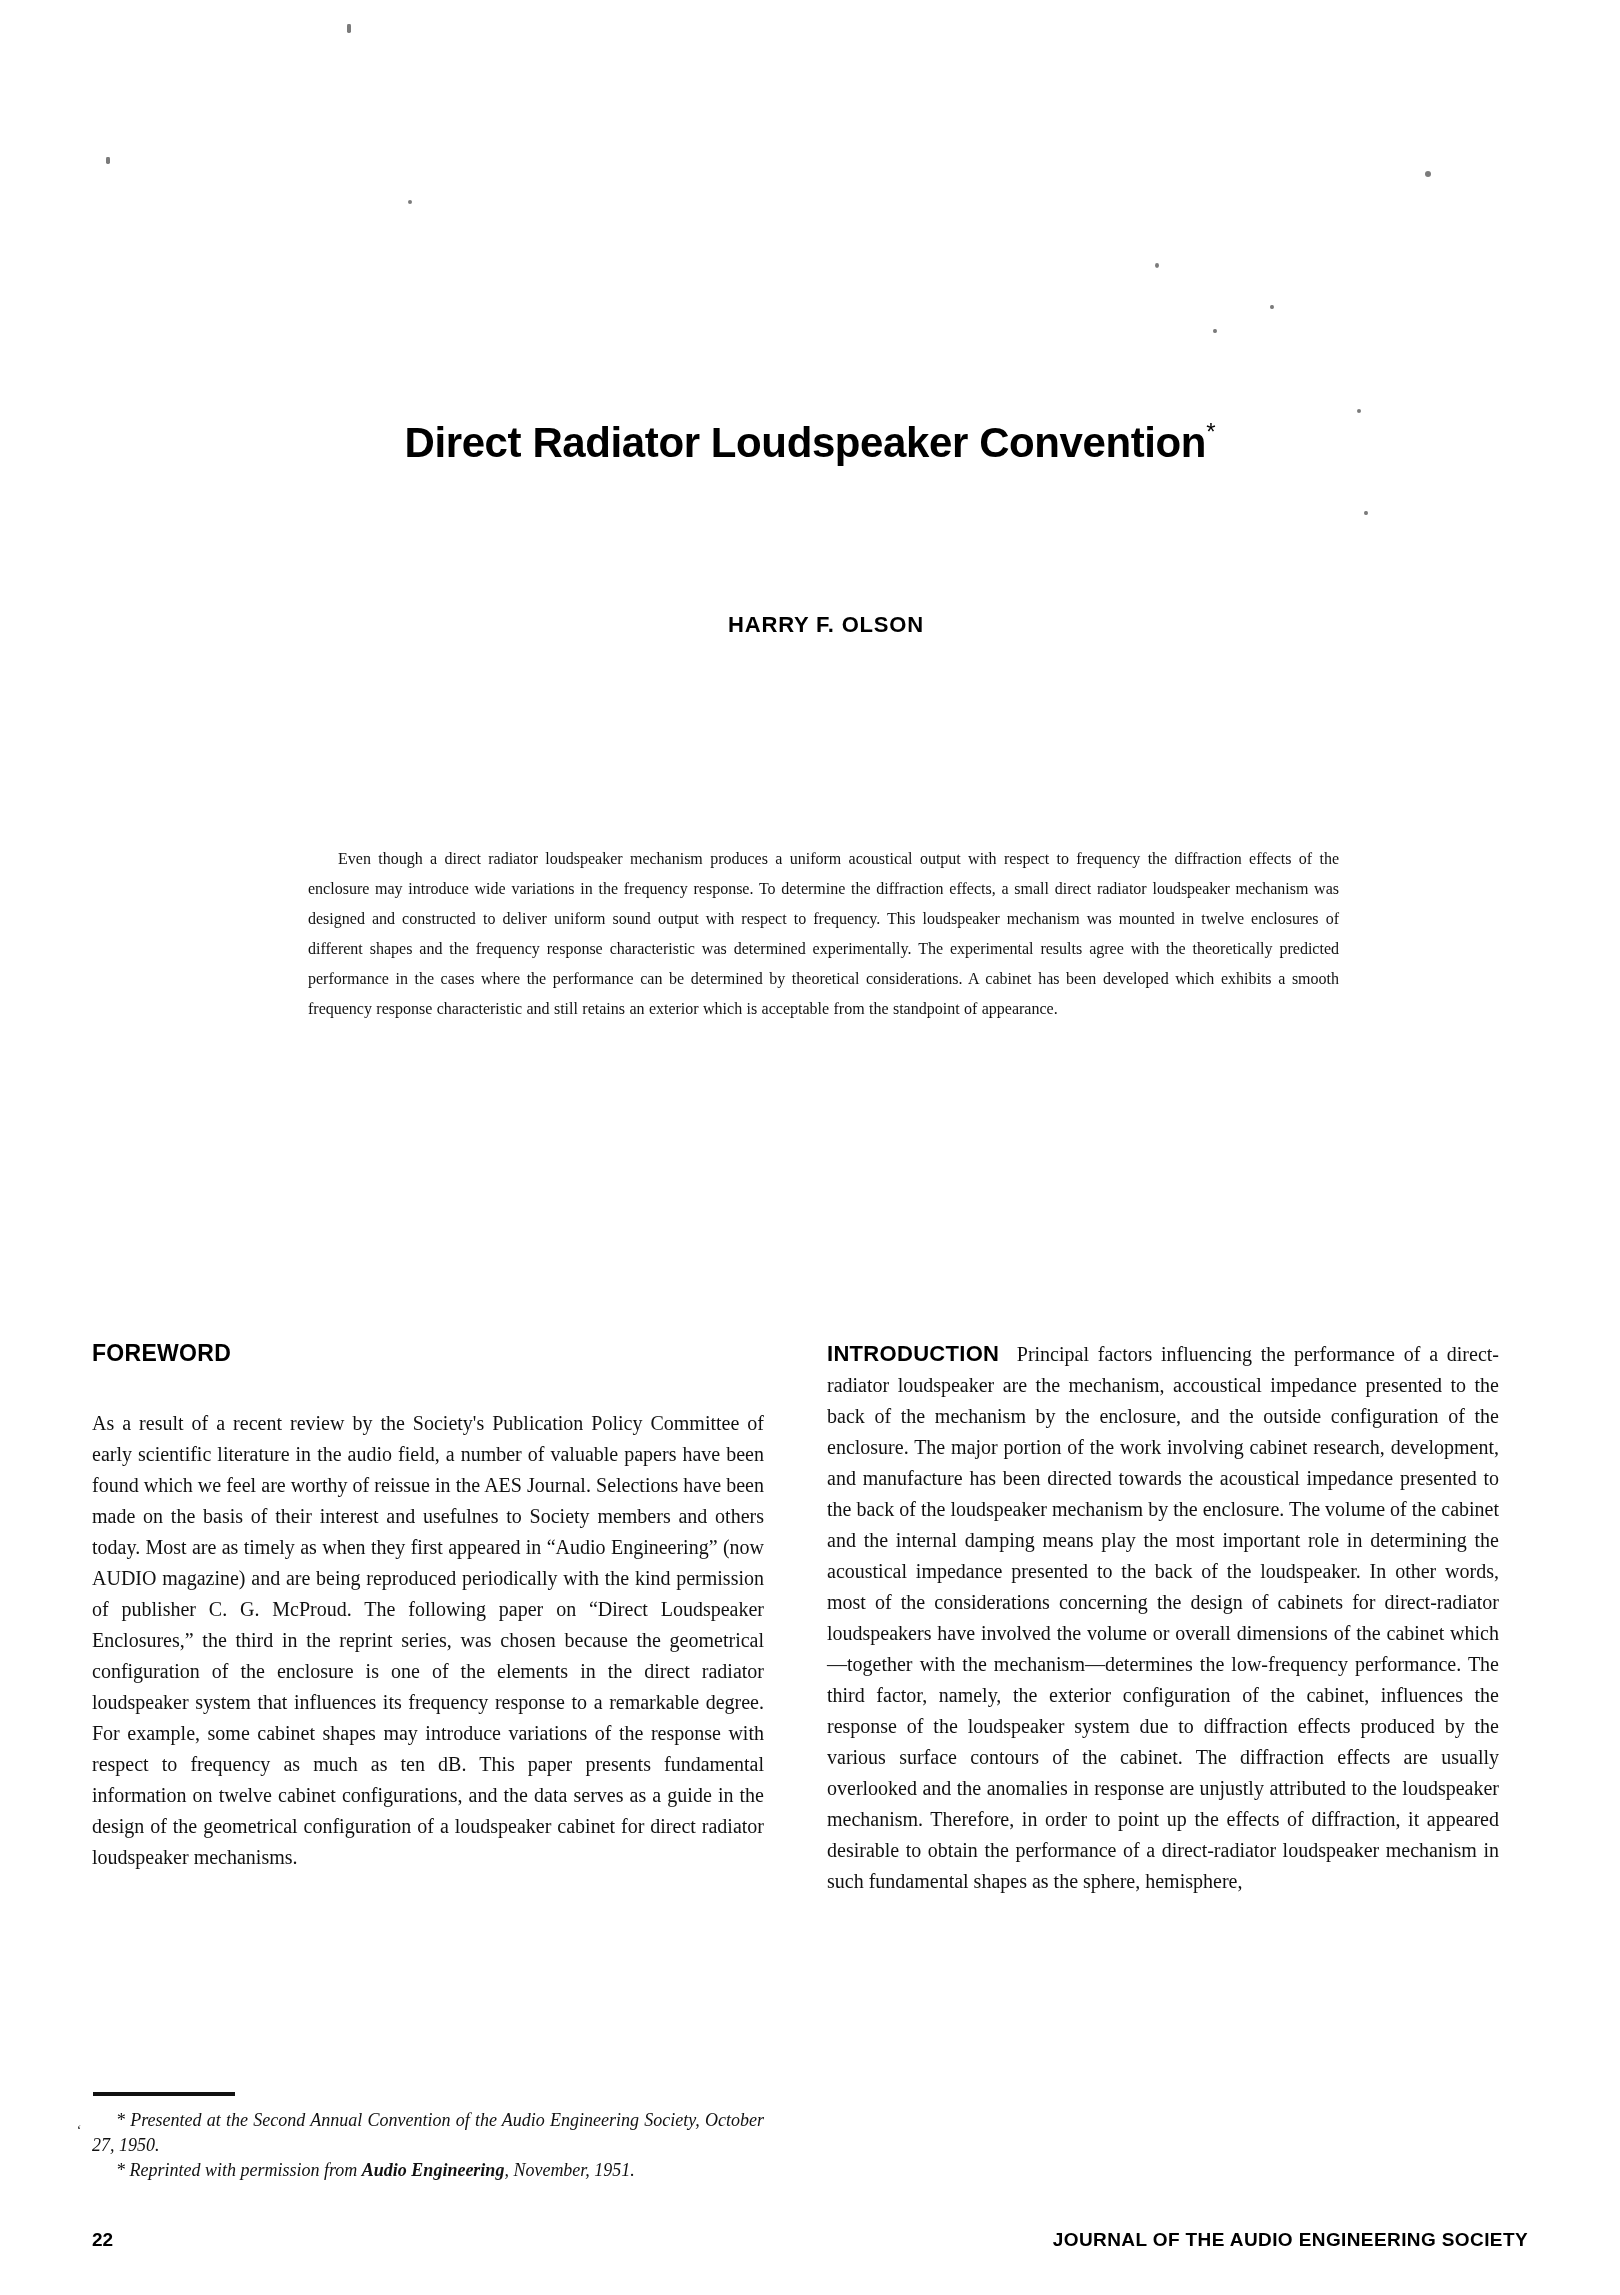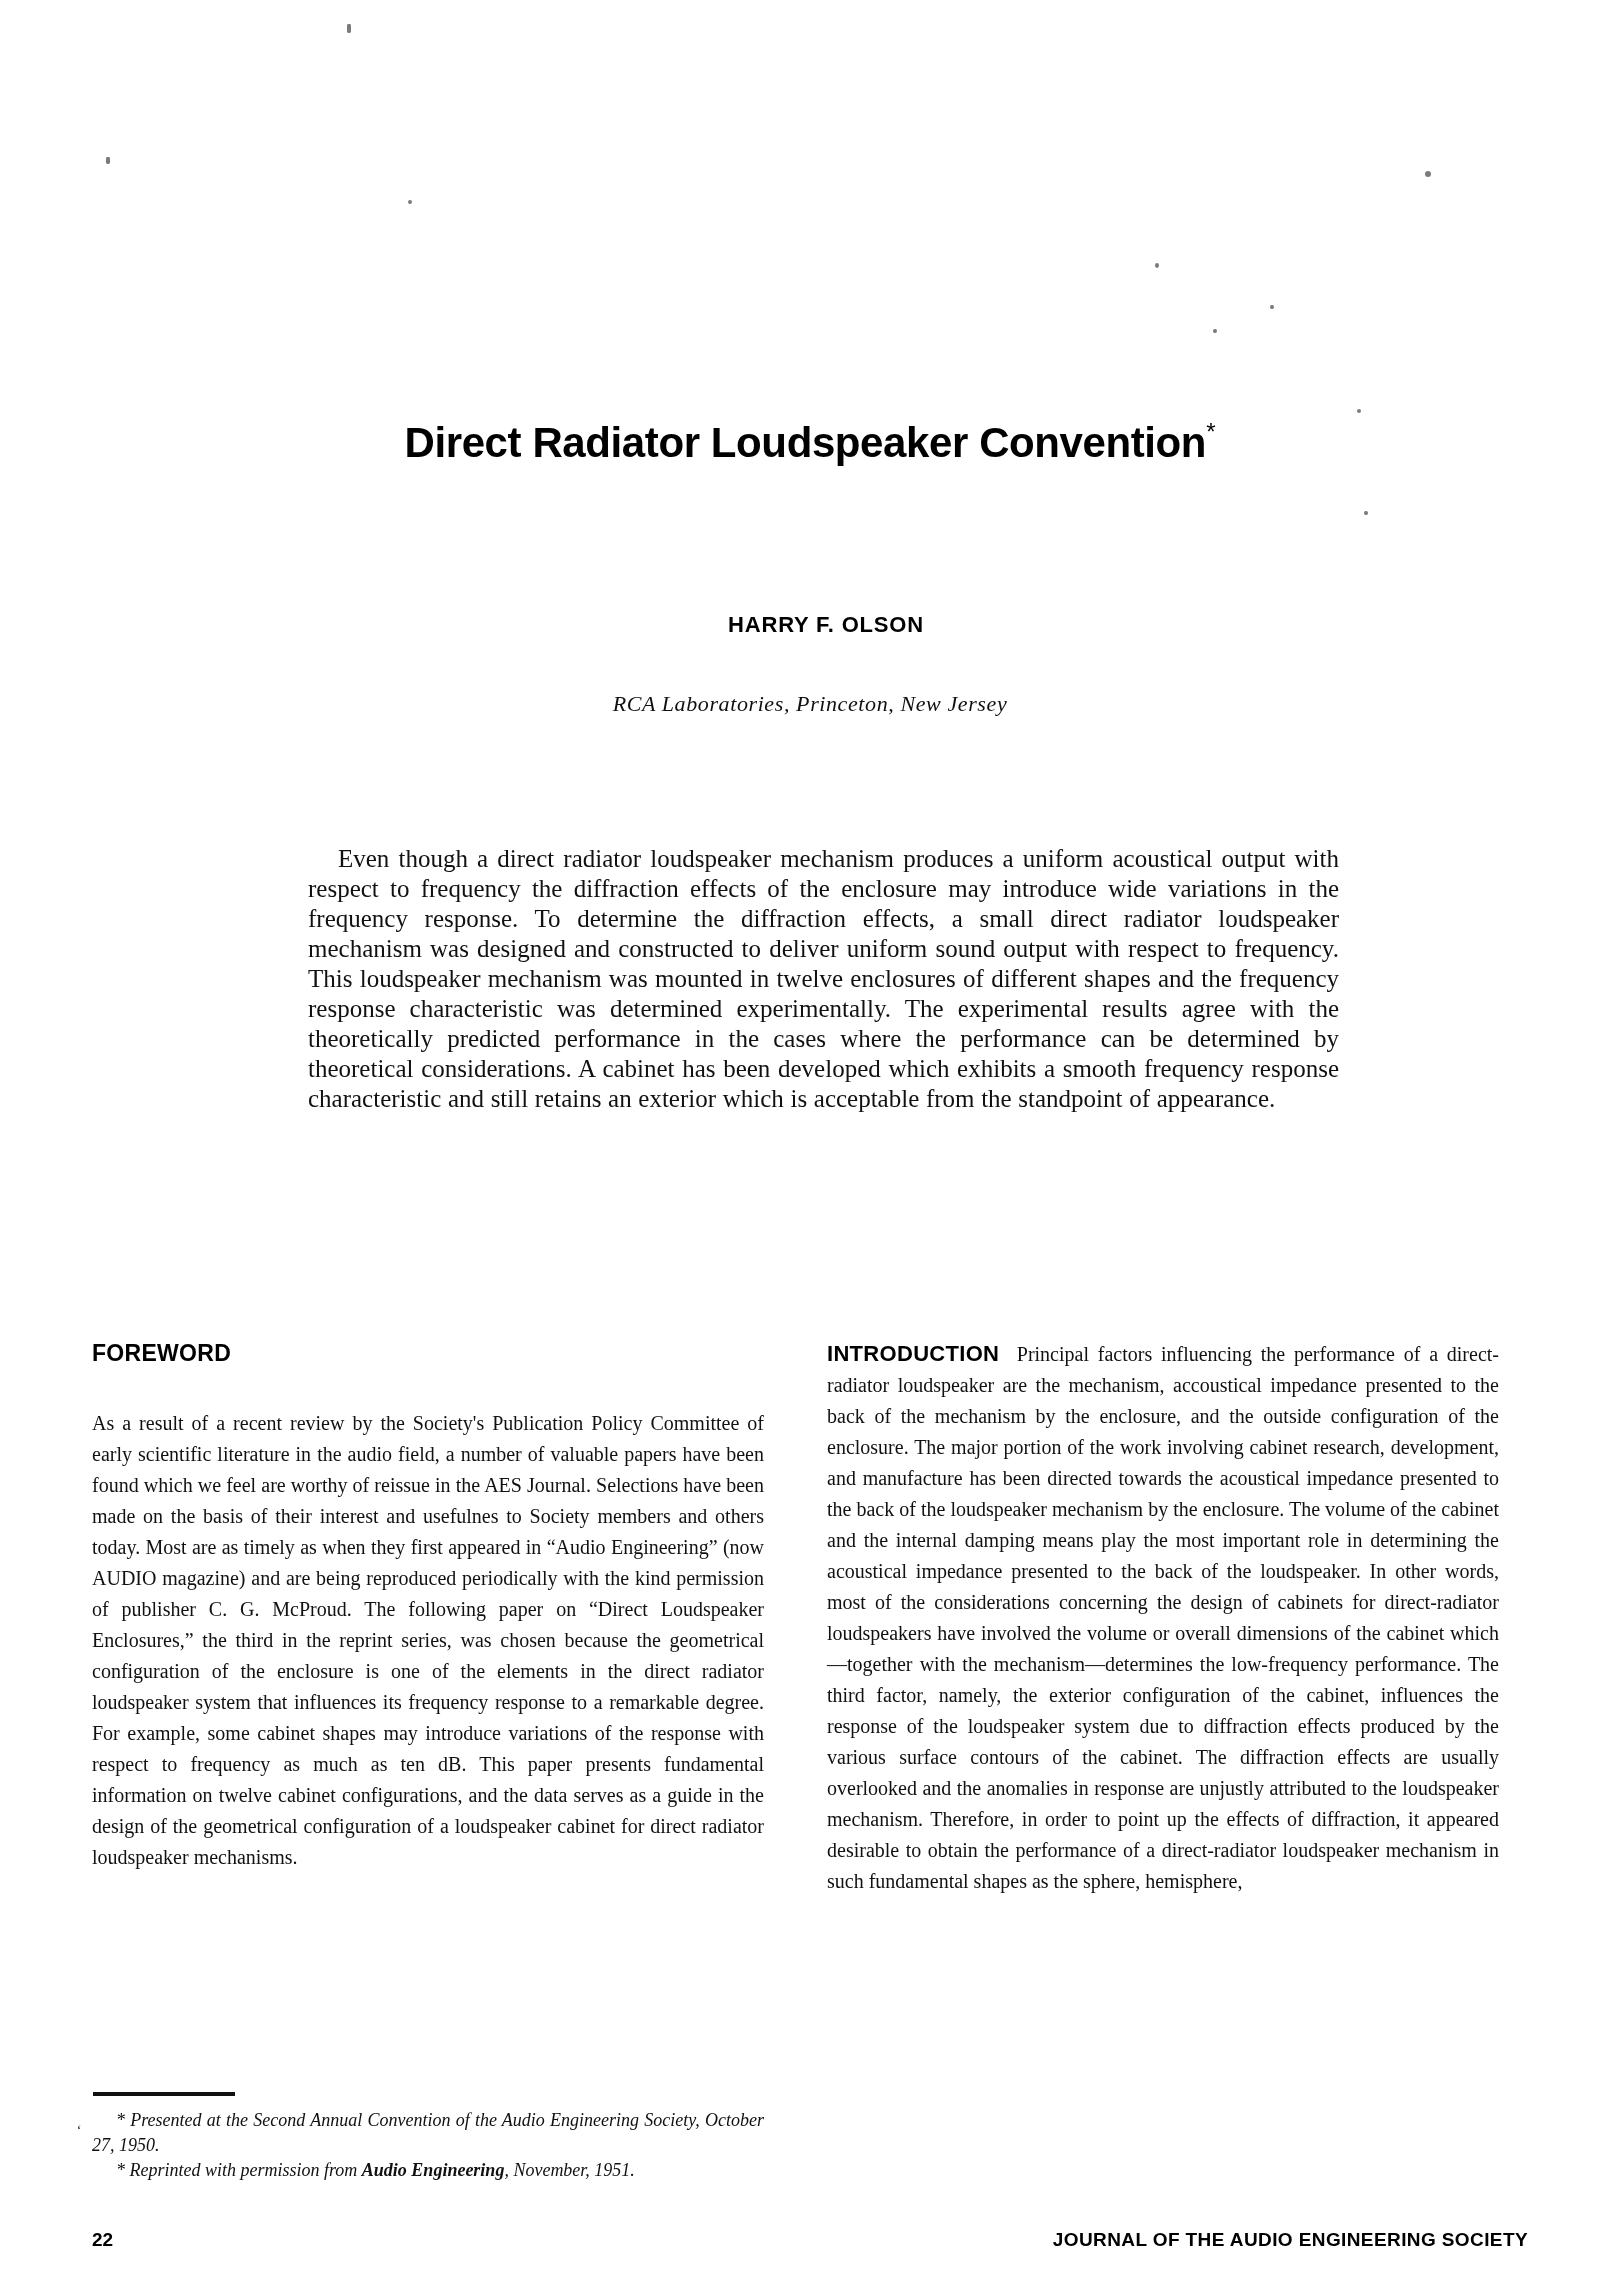--- a/index.html
+++ b/index.html
@@ -72,21 +72,21 @@
     letter-spacing: 0.6px;
     color: #101010;
   }
 
   
   .abstract {
     position: absolute;
     left: 308px;
     top: 844px;
     width: 1031px;
-    font-size: 25px;
+    font-size: 16px;
     line-height: 30px;
     text-align: justify;
     text-indent: 30px;
     color: #111;
     word-spacing: 0.4px;
   }
 
   
   .col {
     position: absolute;
@@ -190,21 +190,20 @@
   <span class="speck" style="left:1213px; top:329px; width:3.5px; height:4.2px;"></span>
   <span class="speck" style="left:1357px; top:409px; width:4.2px; height:4.2px;"></span>
   <span class="speck" style="left:1364px; top:511px; width:3.5px; height:4.2px;"></span>
 
   <div class="title">
     <span>Direct Radiator Loudspeaker Convention</span><span class="star">*</span>
   </div>
 
   <div class="author">HARRY F. OLSON</div>
 
-  <div class="affiliation">RCA Laboratories, Princeton, New Jersey</div>
 
   <div class="abstract">Even though a direct radiator loudspeaker mechanism produces a uniform acoustical output with respect to frequency the diffraction effects of the enclosure may introduce wide variations in the frequency response. To determine the diffraction effects, a small direct radiator loudspeaker mechanism was designed and constructed to deliver uniform sound output with respect to frequency. This loudspeaker mechanism was mounted in twelve enclosures of different shapes and the frequency response characteristic was determined experimentally. The experimental results agree with the theoretically predicted performance in the cases where the performance can be determined by theoretical considerations. A cabinet has been developed which exhibits a smooth frequency response characteristic and still retains an exterior which is acceptable from the standpoint of appearance.</div>
 
   <div class="col col-left">
     <div class="head-block">
       <span class="sec-head">FOREWORD</span>
     </div>
     <p class="body-para">As a result of a recent review by the Society's Publication Policy Committee of early scientific literature in the audio field, a number of valuable papers have been found which we feel are worthy of reissue in the AES Journal. Selections have been made on the basis of their interest and usefulnes to Society members and others today. Most are as timely as when they first appeared in “Audio Engineering” (now AUDIO magazine) and are being reproduced periodically with the kind permission of publisher C. G. McProud. The following paper on “Direct Loudspeaker Enclosures,” the third in the reprint series, was chosen because the geometrical configuration of the enclosure is one of the elements in the direct radiator loudspeaker system that influences its frequency response to a remarkable degree. For example, some cabinet shapes may introduce variations of the response with respect to frequency as much as ten dB. This paper presents fundamental information on twelve cabinet configurations, and the data serves as a guide in the design of the geometrical configuration of a loudspeaker cabinet for direct radiator loudspeaker mechanisms.</p>
   </div>
 

